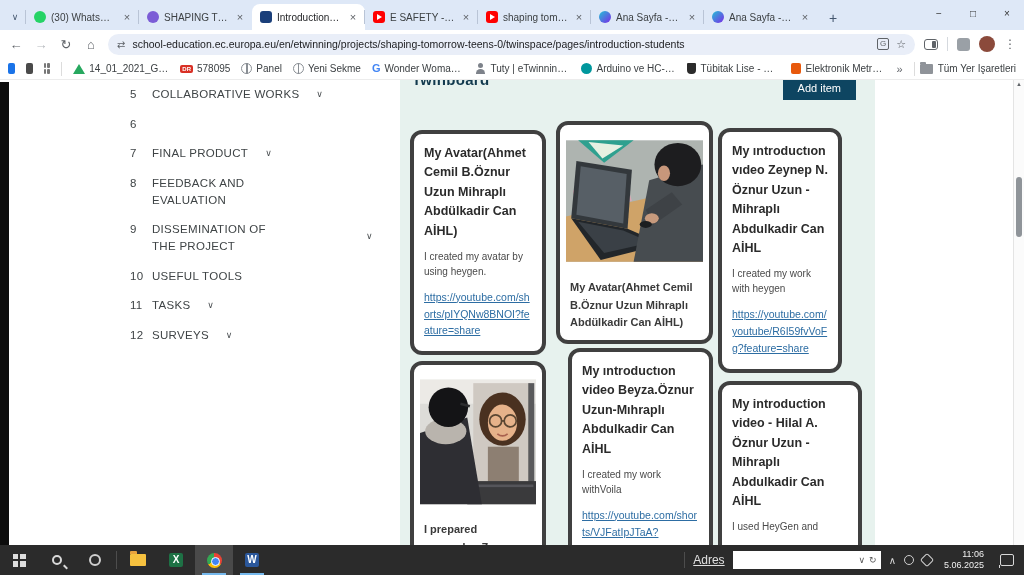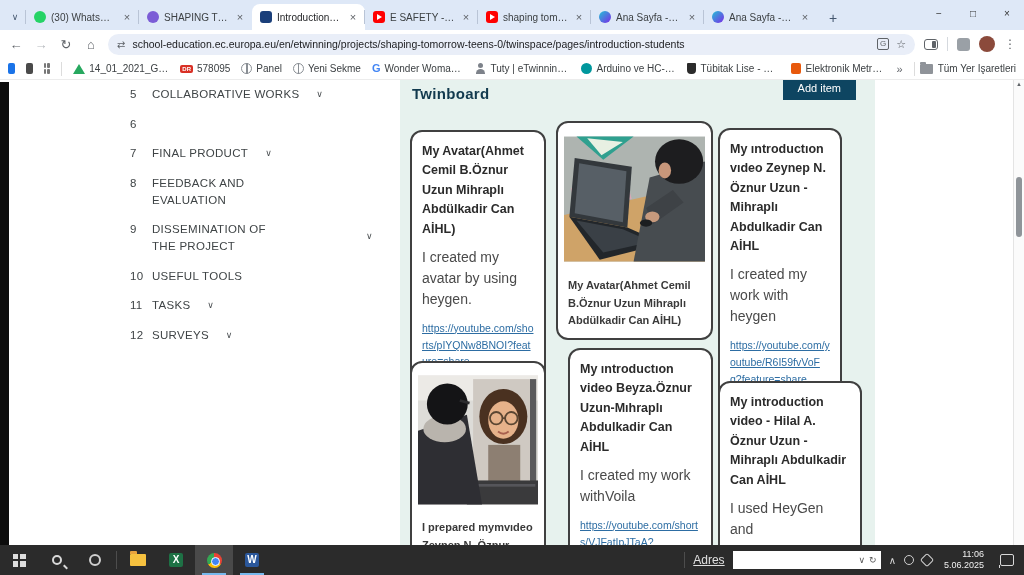--- a/index.html
+++ b/index.html
@@ -73,26 +73,26 @@
   .black-strip { position:absolute; left:0; top:2px; width:9px; bottom:0; background:#0d0d0d; }
 
   .side-nav { position:absolute; left:130px; top:6px; width:215px; color:#3f4446; }
   .side-row { display:flex; gap:8px; margin-bottom:13px; position:relative; font-size:11.5px; letter-spacing:0.3px; line-height:1.45; }
   .side-num { min-width:14px; }
   .side-label { max-width:150px; }
   .side-chev { color:#4a4f52; font-size:9px; margin-left:9px; align-self:center; }
   .side-chev.far { position:absolute; right:-28px; top:9px; margin-left:0; }
 
   .main-mint { position:absolute; left:400px; top:0; width:475px; height:465px; background:#e7f2ee; overflow:hidden; }
-  .twinboard-heading { position:absolute; left:12px; top:-9px; font-size:15px; font-weight:bold; color:#123a4e; letter-spacing:0.3px;margin-top:14px; }
+  .twinboard-heading { position:absolute; left:12px; top:-9px; font-size:15px; font-weight:bold; color:#123a4e; letter-spacing:0.3px; }
   .add-item-btn { position:absolute; right:19px; top:-5px; background:#0e4561; color:#fff; font-size:11px; padding:7px 15px 6px; border:none; }
 
-  .card { position:absolute; background:#fff; border:2px solid #404040; border-radius:12px; padding:10px 10px 12px; }
+  .card { position:absolute; background:#fff; border:4px solid #404040; border-radius:12px; padding:10px 10px 12px; }
   .card-title { font-size:12.5px; font-weight:bold; color:#2b2b2b; line-height:1.55; margin-bottom:8px; }
-  .card-body { font-size:14px; color:#4a4a4a; line-height:1.5; margin-bottom:10px; }
+  .card-body { font-size:10px; color:#4a4a4a; line-height:1.5; margin-bottom:10px; }
   .card-link { font-size:10.5px; color:#2d6da3; text-decoration:underline; line-height:1.6; word-break:break-all; display:block; }
   .card-photo { display:block; width:100%; }
   .photo-card { padding:6px; }
   .photo-caption { font-size:11px; font-weight:bold; color:#3a3a3a; line-height:1.6; padding:8px 4px 2px; }
 
   .card-a { left:10px; top:50px; width:136px; min-height:212px; }
   .card-b { left:10px; top:281px; width:136px; height:300px; }
   .card-c { left:156px; top:41px; width:157px; }
   .card-d { left:168px; top:268px; width:145px; height:300px; }
   .card-e { left:318px; top:48px; width:124px; min-height:244px; }

